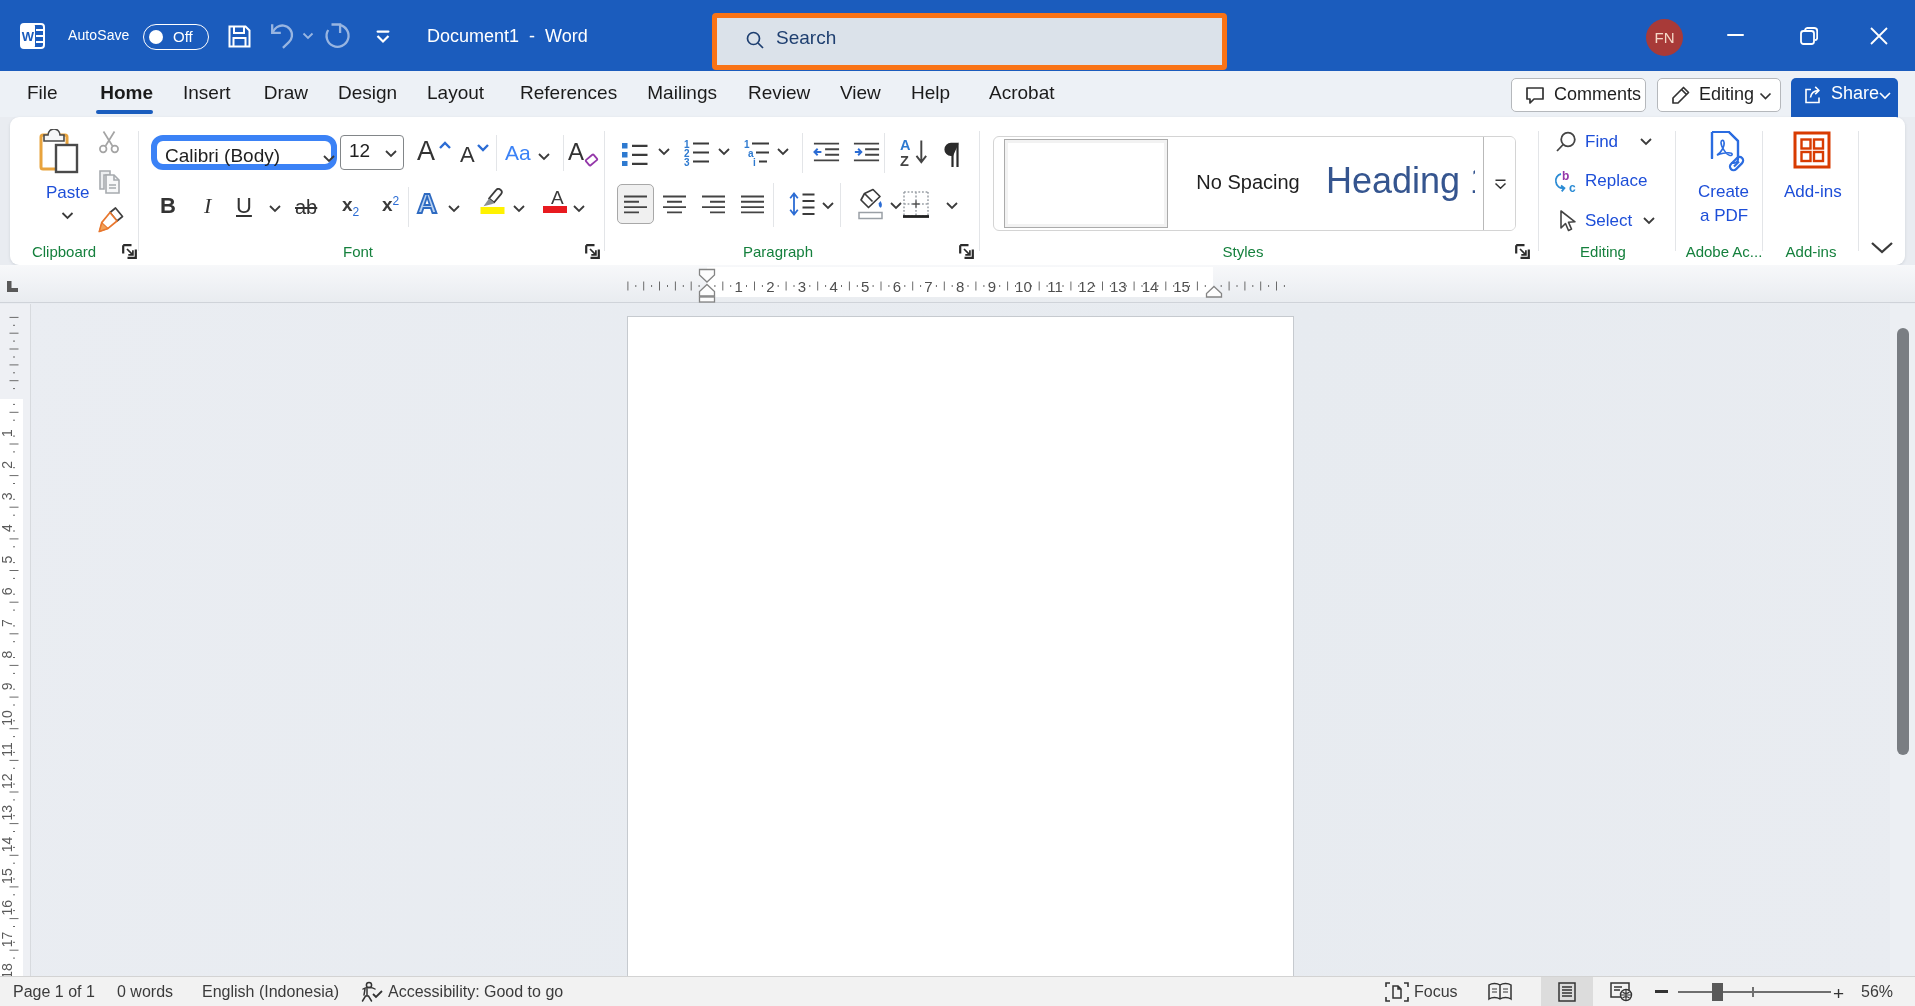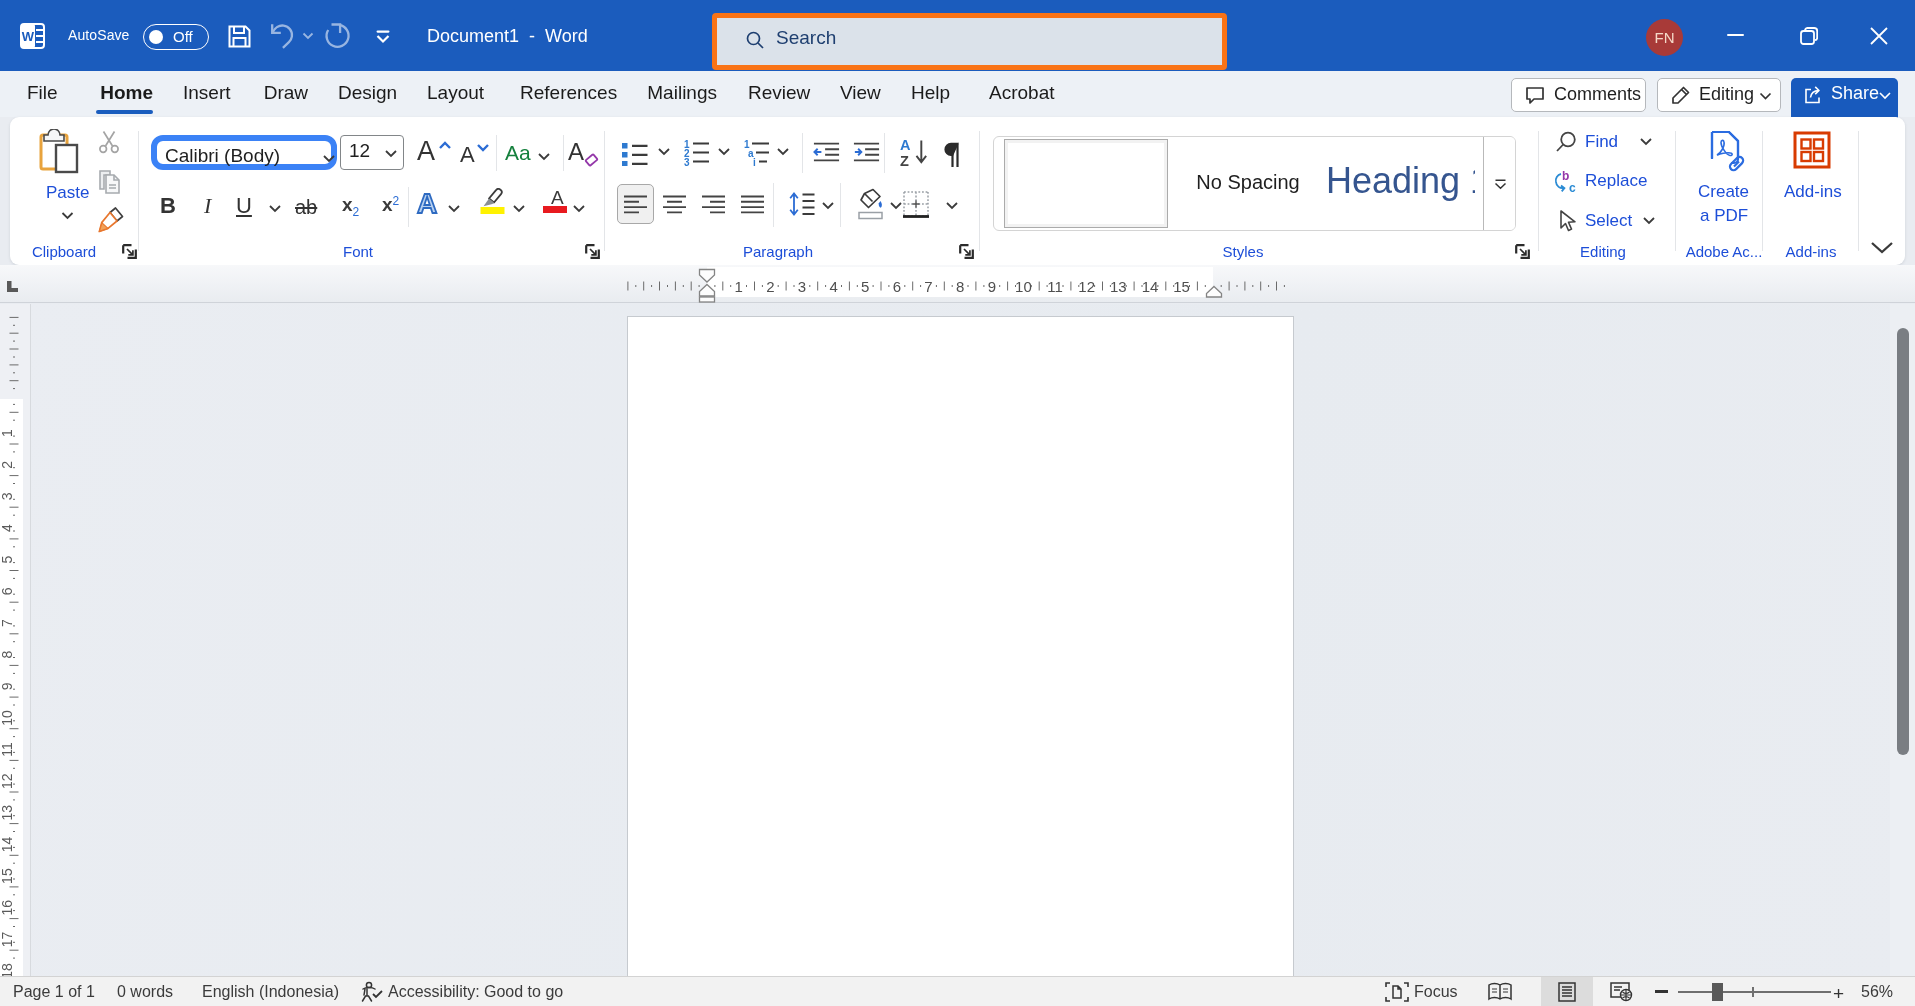--- a/index.html
+++ b/index.html
@@ -11,21 +11,21 @@
   #titlebar { left:0; top:0; width:1915px; height:71px; background:#1b5cbd; }
   #titlebar .wt { color:#fff; }
 
   
   #menubar { left:0; top:71px; width:1915px; height:46px; background:#edf1f6; }
   .mitem { position:absolute; top:0; height:46px; line-height:44px; font-size:19px; color:#1b1b1b; text-align:right; }
 
   
   #ribbon { left:10px; top:117px; width:1895px; height:148px; background:#ffffff; border-radius:9px; box-shadow:0 1px 3px rgba(90,100,115,0.18); }
   .gsep { position:absolute; width:1px; background:#e3e5e8; top:14px; height:120px; }
-  .glabel { position:absolute; font-size:15px; color:#1d4ed8; top:126px; transform:translateX(-50%); white-space:nowrap; }
+  .glabel { position:absolute; font-size:15px; color:#15803d; top:126px; transform:translateX(-50%); white-space:nowrap; }
   .launcher { position:absolute; top:127px; width:15px; height:15px; }
   .ribtext { font-size:17px; color:#1d4ed8; white-space:nowrap; }
   .chev { stroke:#3b3b3b; stroke-width:1.8; fill:none; }
 
   
   #rulerstrip { left:0; top:265px; width:1915px; height:38px; background:linear-gradient(#f7f8fa,#e9ecf0); border-bottom:1px solid #cfd3d9; }
   #hruler-white { position:absolute; left:707px; top:2px; width:506px; height:30px; background:#ffffff; }
 
   
   #docarea { left:0; top:304px; width:1915px; height:672px; background:linear-gradient(110deg,#eaedf2 0%,#e7ebf0 60%,#e9ecf1 100%); }
@@ -197,21 +197,21 @@
 </div>
 <div class="abs" style="left:407px;top:19px;font-size:27px;color:#333;">A</div>
 <svg class="abs" style="left:428px;top:24px" width="14" height="9" viewBox="0 0 14 9">
       <path d="M2 7 l5 -5 l5 5" fill="none" stroke="#2b6cd4" stroke-width="2.4"></path>
     </svg>
 <div class="abs" style="left:450px;top:25px;font-size:22px;color:#333;">A</div>
 <svg class="abs" style="left:466px;top:26px" width="14" height="9" viewBox="0 0 14 9">
       <path d="M2 2 l5 5 l5 -5" fill="none" stroke="#2b6cd4" stroke-width="2.4"></path>
     </svg>
 <div class="gsep" style="left:486px;top:18px;height:36px;"></div>
-<div class="abs" style="left:495px;top:24px;font-size:21px;color:#15803d;">Aa</div>
+<div class="abs" style="left:495px;top:24px;font-size:21px;color:#3b82f6;">Aa</div>
 <svg class="abs chev" style="left:528px;top:36px" width="12" height="8" viewBox="0 0 12 8">
       <path d="M1 1 l5 5 l5 -5"></path>
     </svg>
 <div class="gsep" style="left:553px;top:18px;height:36px;"></div>
 <div class="abs" style="left:558px;top:21px;font-size:24px;color:#333;">A</div>
 <svg class="abs" style="left:572px;top:36px" width="18" height="15" viewBox="0 0 18 15">
       <rect x="4.5" y="3.5" width="10" height="7" rx="1" transform="rotate(-40 9.5 7)" fill="#fff" stroke="#9437a9" stroke-width="1.8"></rect>
     </svg>
 
 <div class="abs" style="left:150px;top:76px;font-size:22px;font-weight:bold;color:#333;">B</div>

